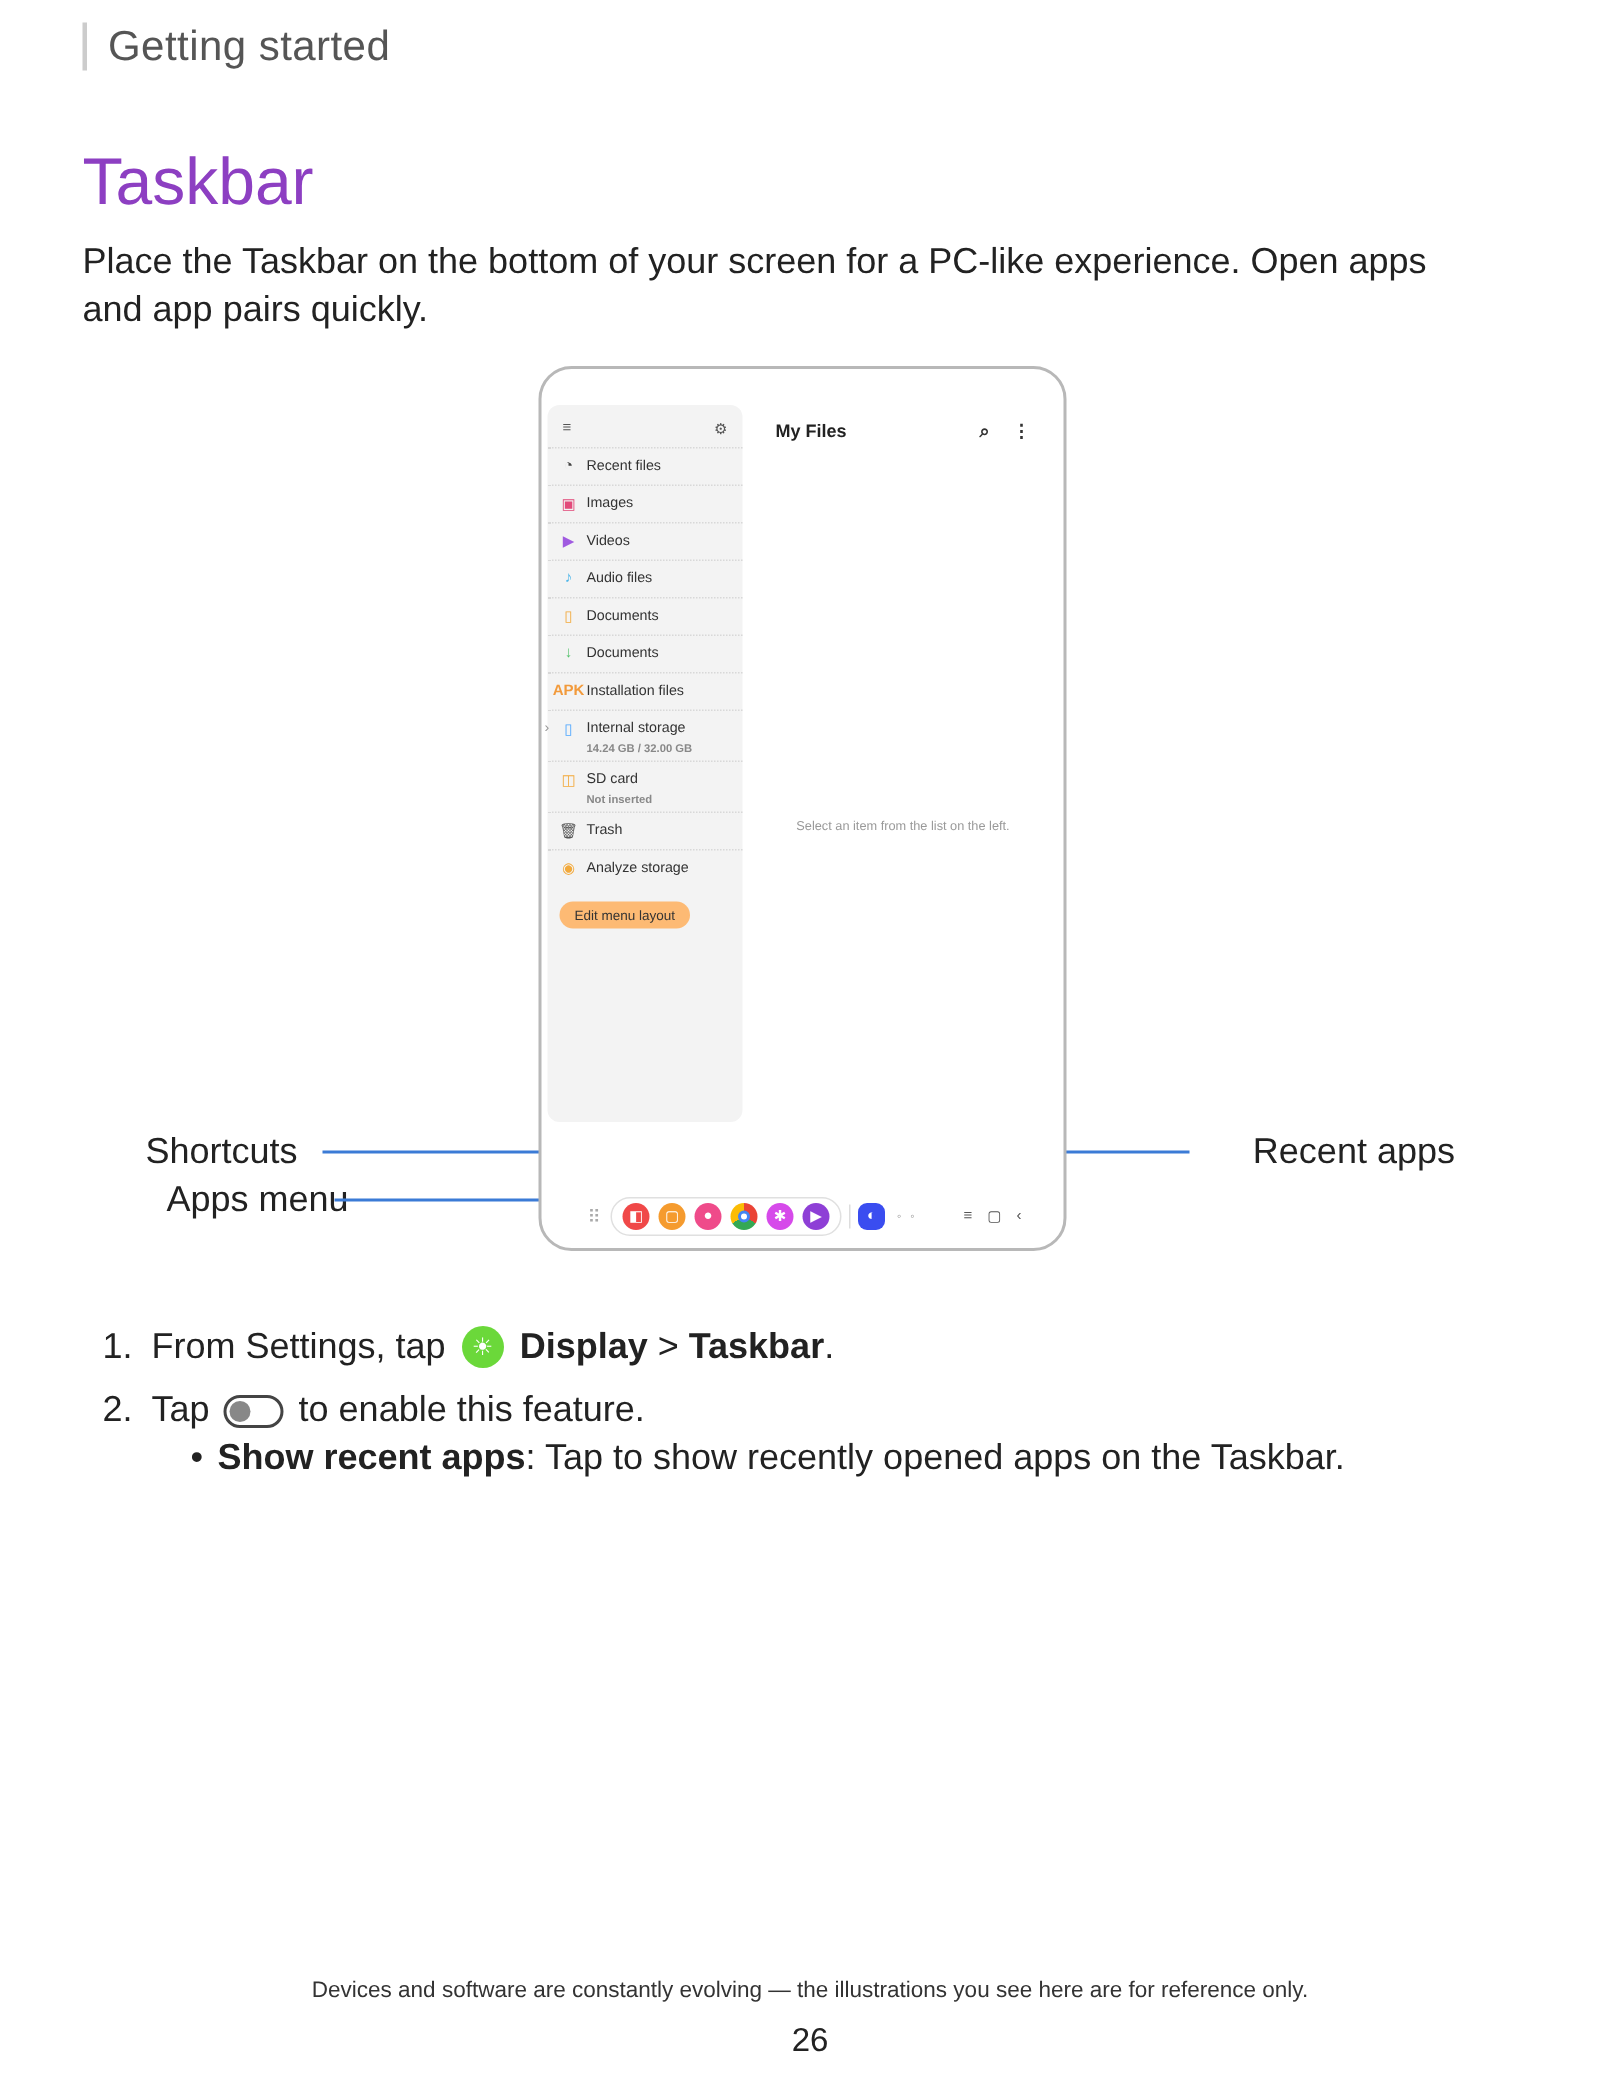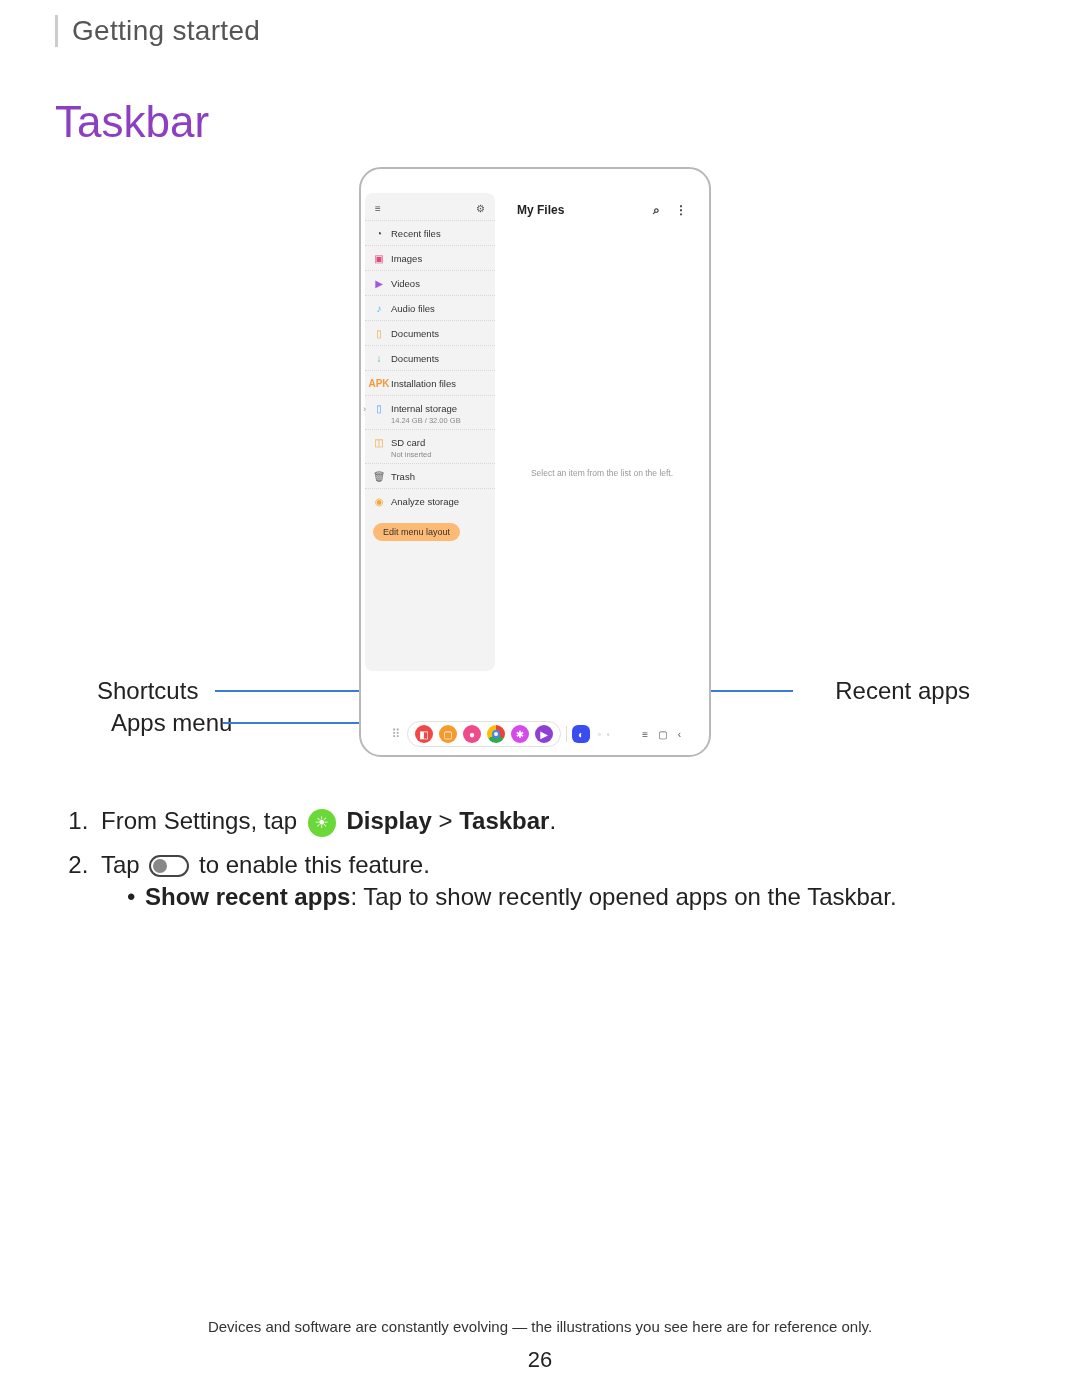--- a/index.html
+++ b/index.html
@@ -33,21 +33,21 @@
   .ic-images { color:#e24a7a; }
   .ic-videos { color:#a05ae0; }
   .ic-audio  { color:#4db6e9; }
   .ic-docs   { color:#f2a93b; }
   .ic-down   { color:#56c26d; }
   .ic-apk    { color:#f29a3b; font-size:7px; font-weight:700; }
   .ic-int    { color:#4da6ff; }
   .ic-sd     { color:#f2a93b; }
   .ic-trash  { color:#555; }
   .ic-analyze{ color:#f2a93b; }
-  .sb-sub { font-size: 7.5px; color:#888; padding-left:26px; margin-top:-4px; margin-bottom:4px; }
+  .sb-sub { font-size: 7.5px; color:#888; padding-left:26px; margin-top:-4px; margin-bottom:4px;font-weight:bold; }
   .sb-item.sel { position:relative; }
   .sb-item.sel::before { content:"›"; position:absolute; left:-2px; color:#999; }
   .sb-btn { margin:10px 8px; padding:4px 10px; background:#fdba74; border-radius:11px; font-size:9px; display:inline-block; }
 
   .main-pane { position:absolute; left:140px; top:24px; right:6px; height:478px; }
   .mp-head { display:flex; align-items:center; justify-content:space-between; padding:10px 16px 6px; font-size:12px; font-weight:600; }
   .mp-head .right span { margin-left:12px; color:#333; }
   .mp-hint { font-size:8.5px; color:#999; text-align:center; margin-top:245px; }
 
   .taskbar {
@@ -97,20 +97,21 @@
 </head>
 <body>
 
 <div class="page">
 
   <div class="bc-wrap">
     <div class="breadcrumb">Getting started</div>
   </div>
 
   <div class="h1">Taskbar</div>
+  <div class="intro">Place the Taskbar on the bottom of your screen for a PC-like experience. Open apps and app pairs quickly.</div>
 
   <div class="figure-area">
 
     <div class="callout" style="left:42px; top:510px;">Shortcuts</div>
     <div class="callout" style="left:56px; top:542px;">Apps menu</div>
     <div class="callout" style="right:55px; top:510px;">Recent apps</div>
 
     <div class="line" style="left:160px; top:523px; width:258px;"></div>
     <div class="vline" style="left:416px; top:523px; height:40px;"></div>
     <div class="line" style="left:168px; top:555px; width:160px;"></div>

